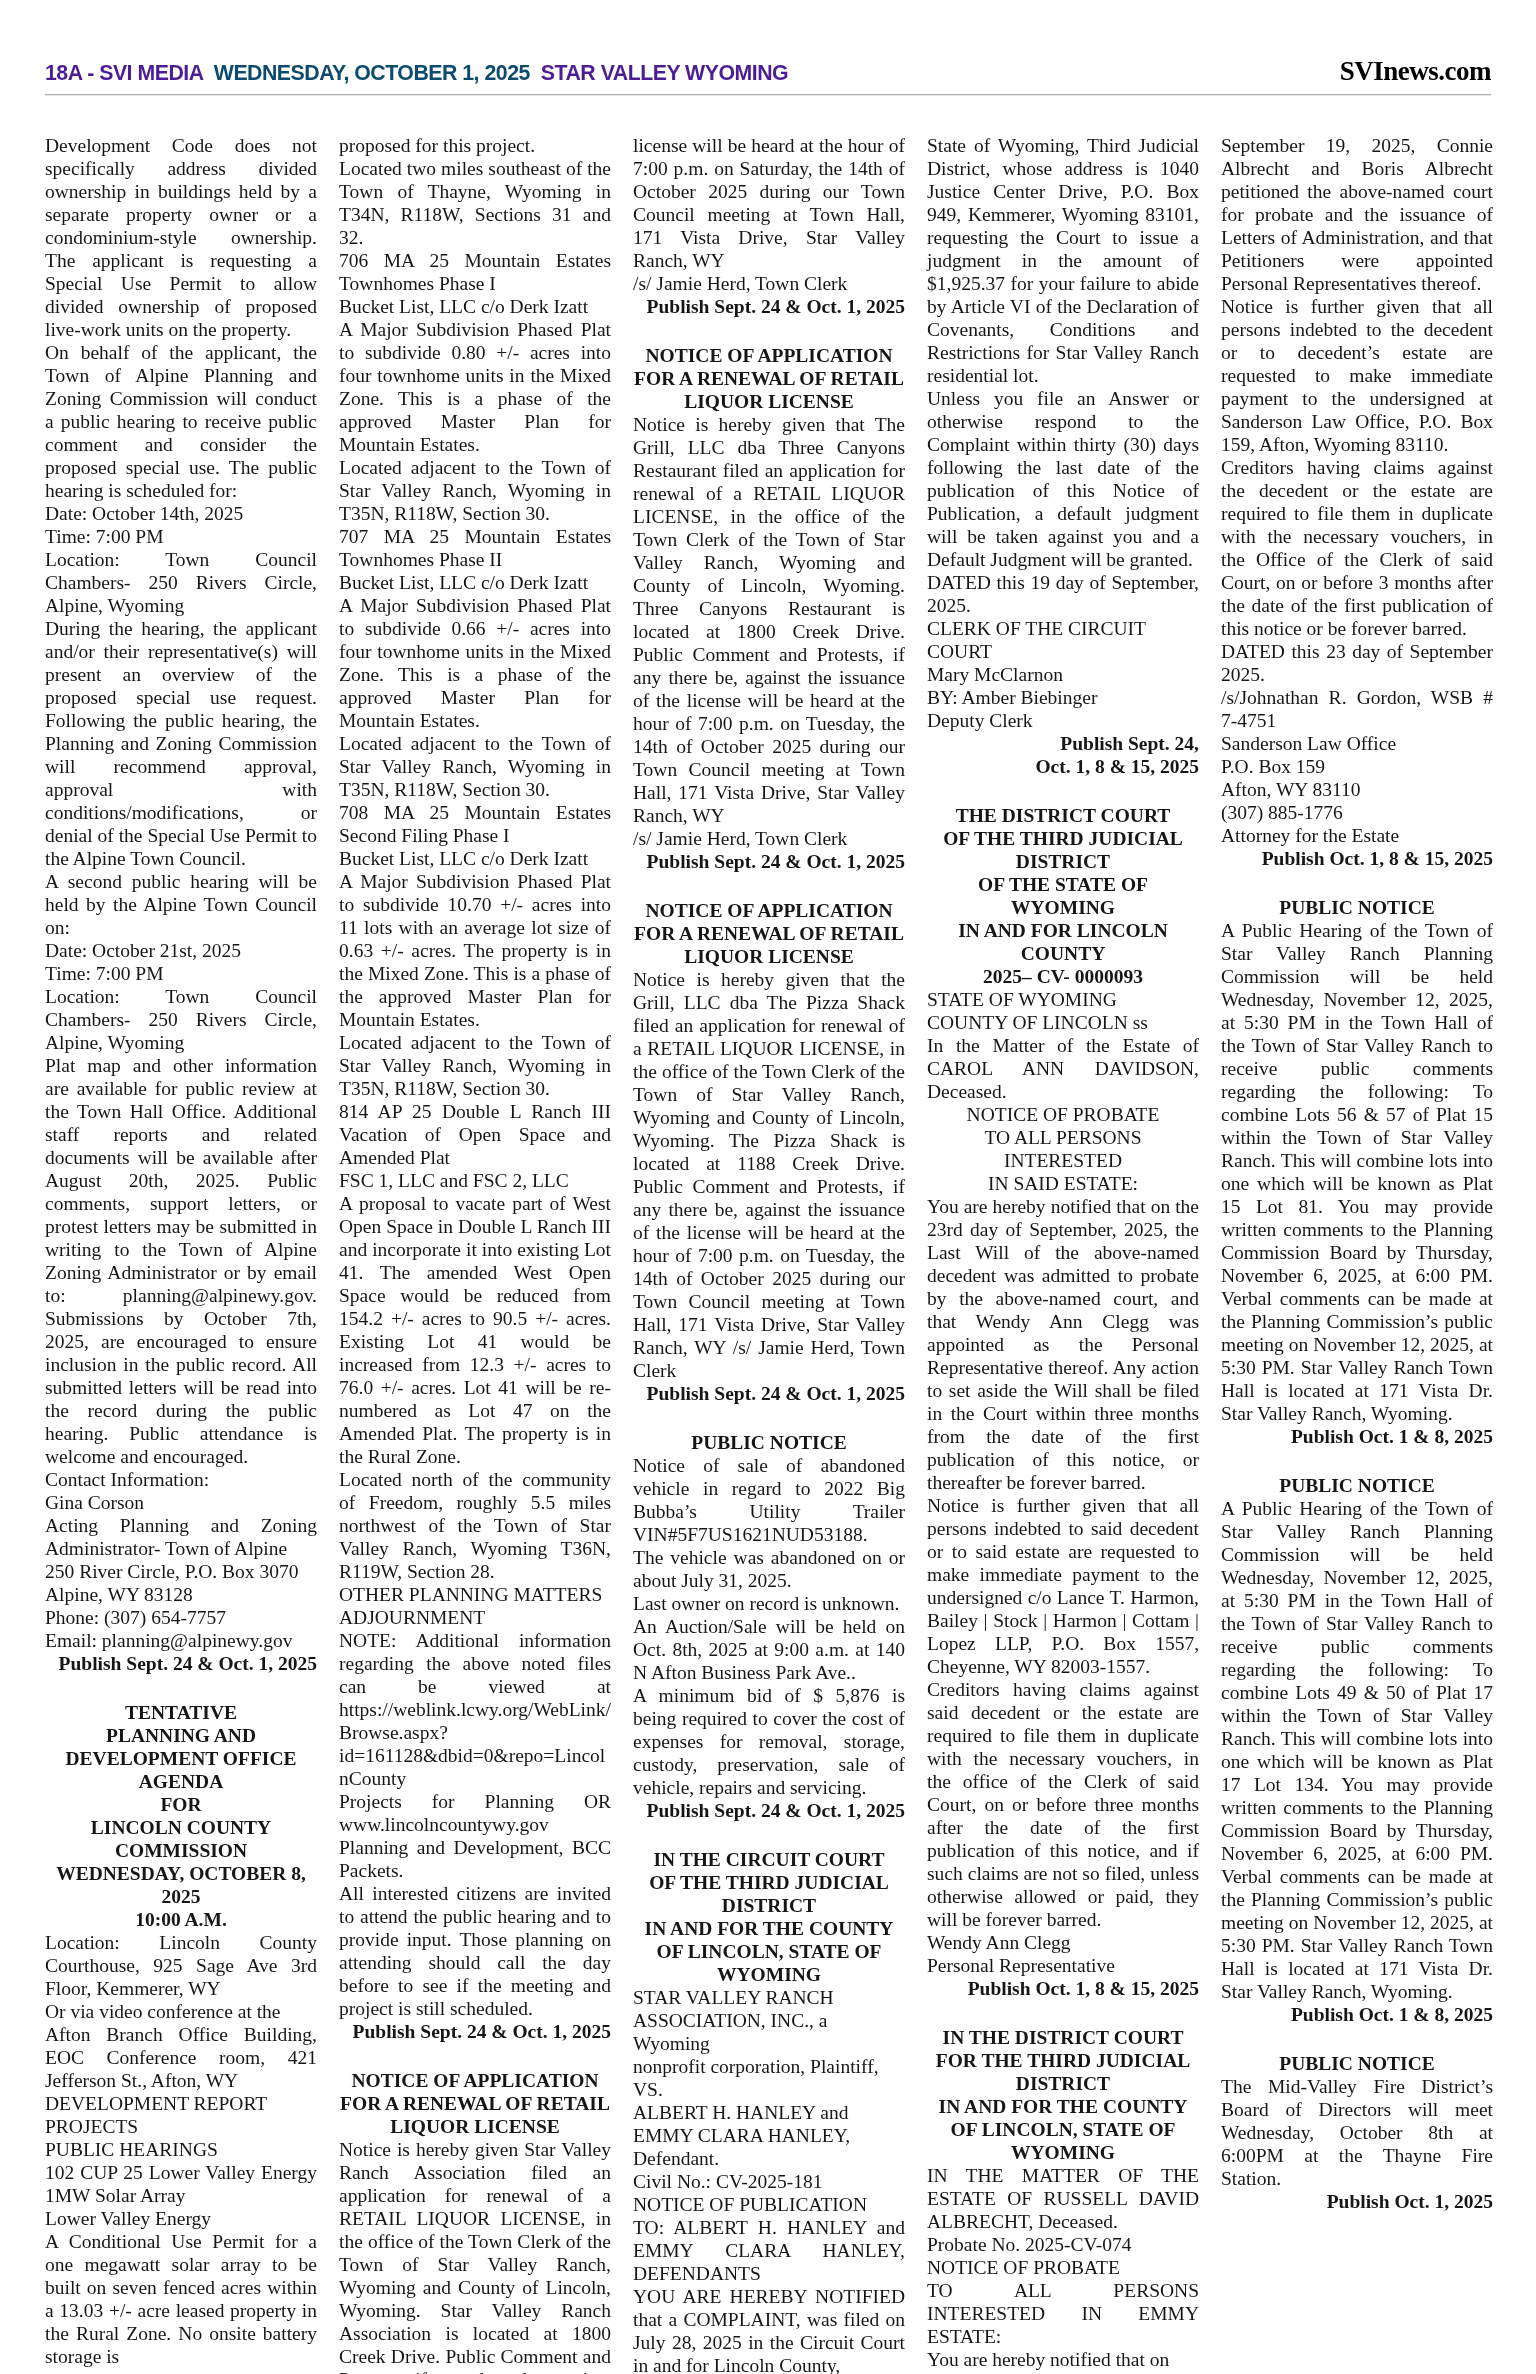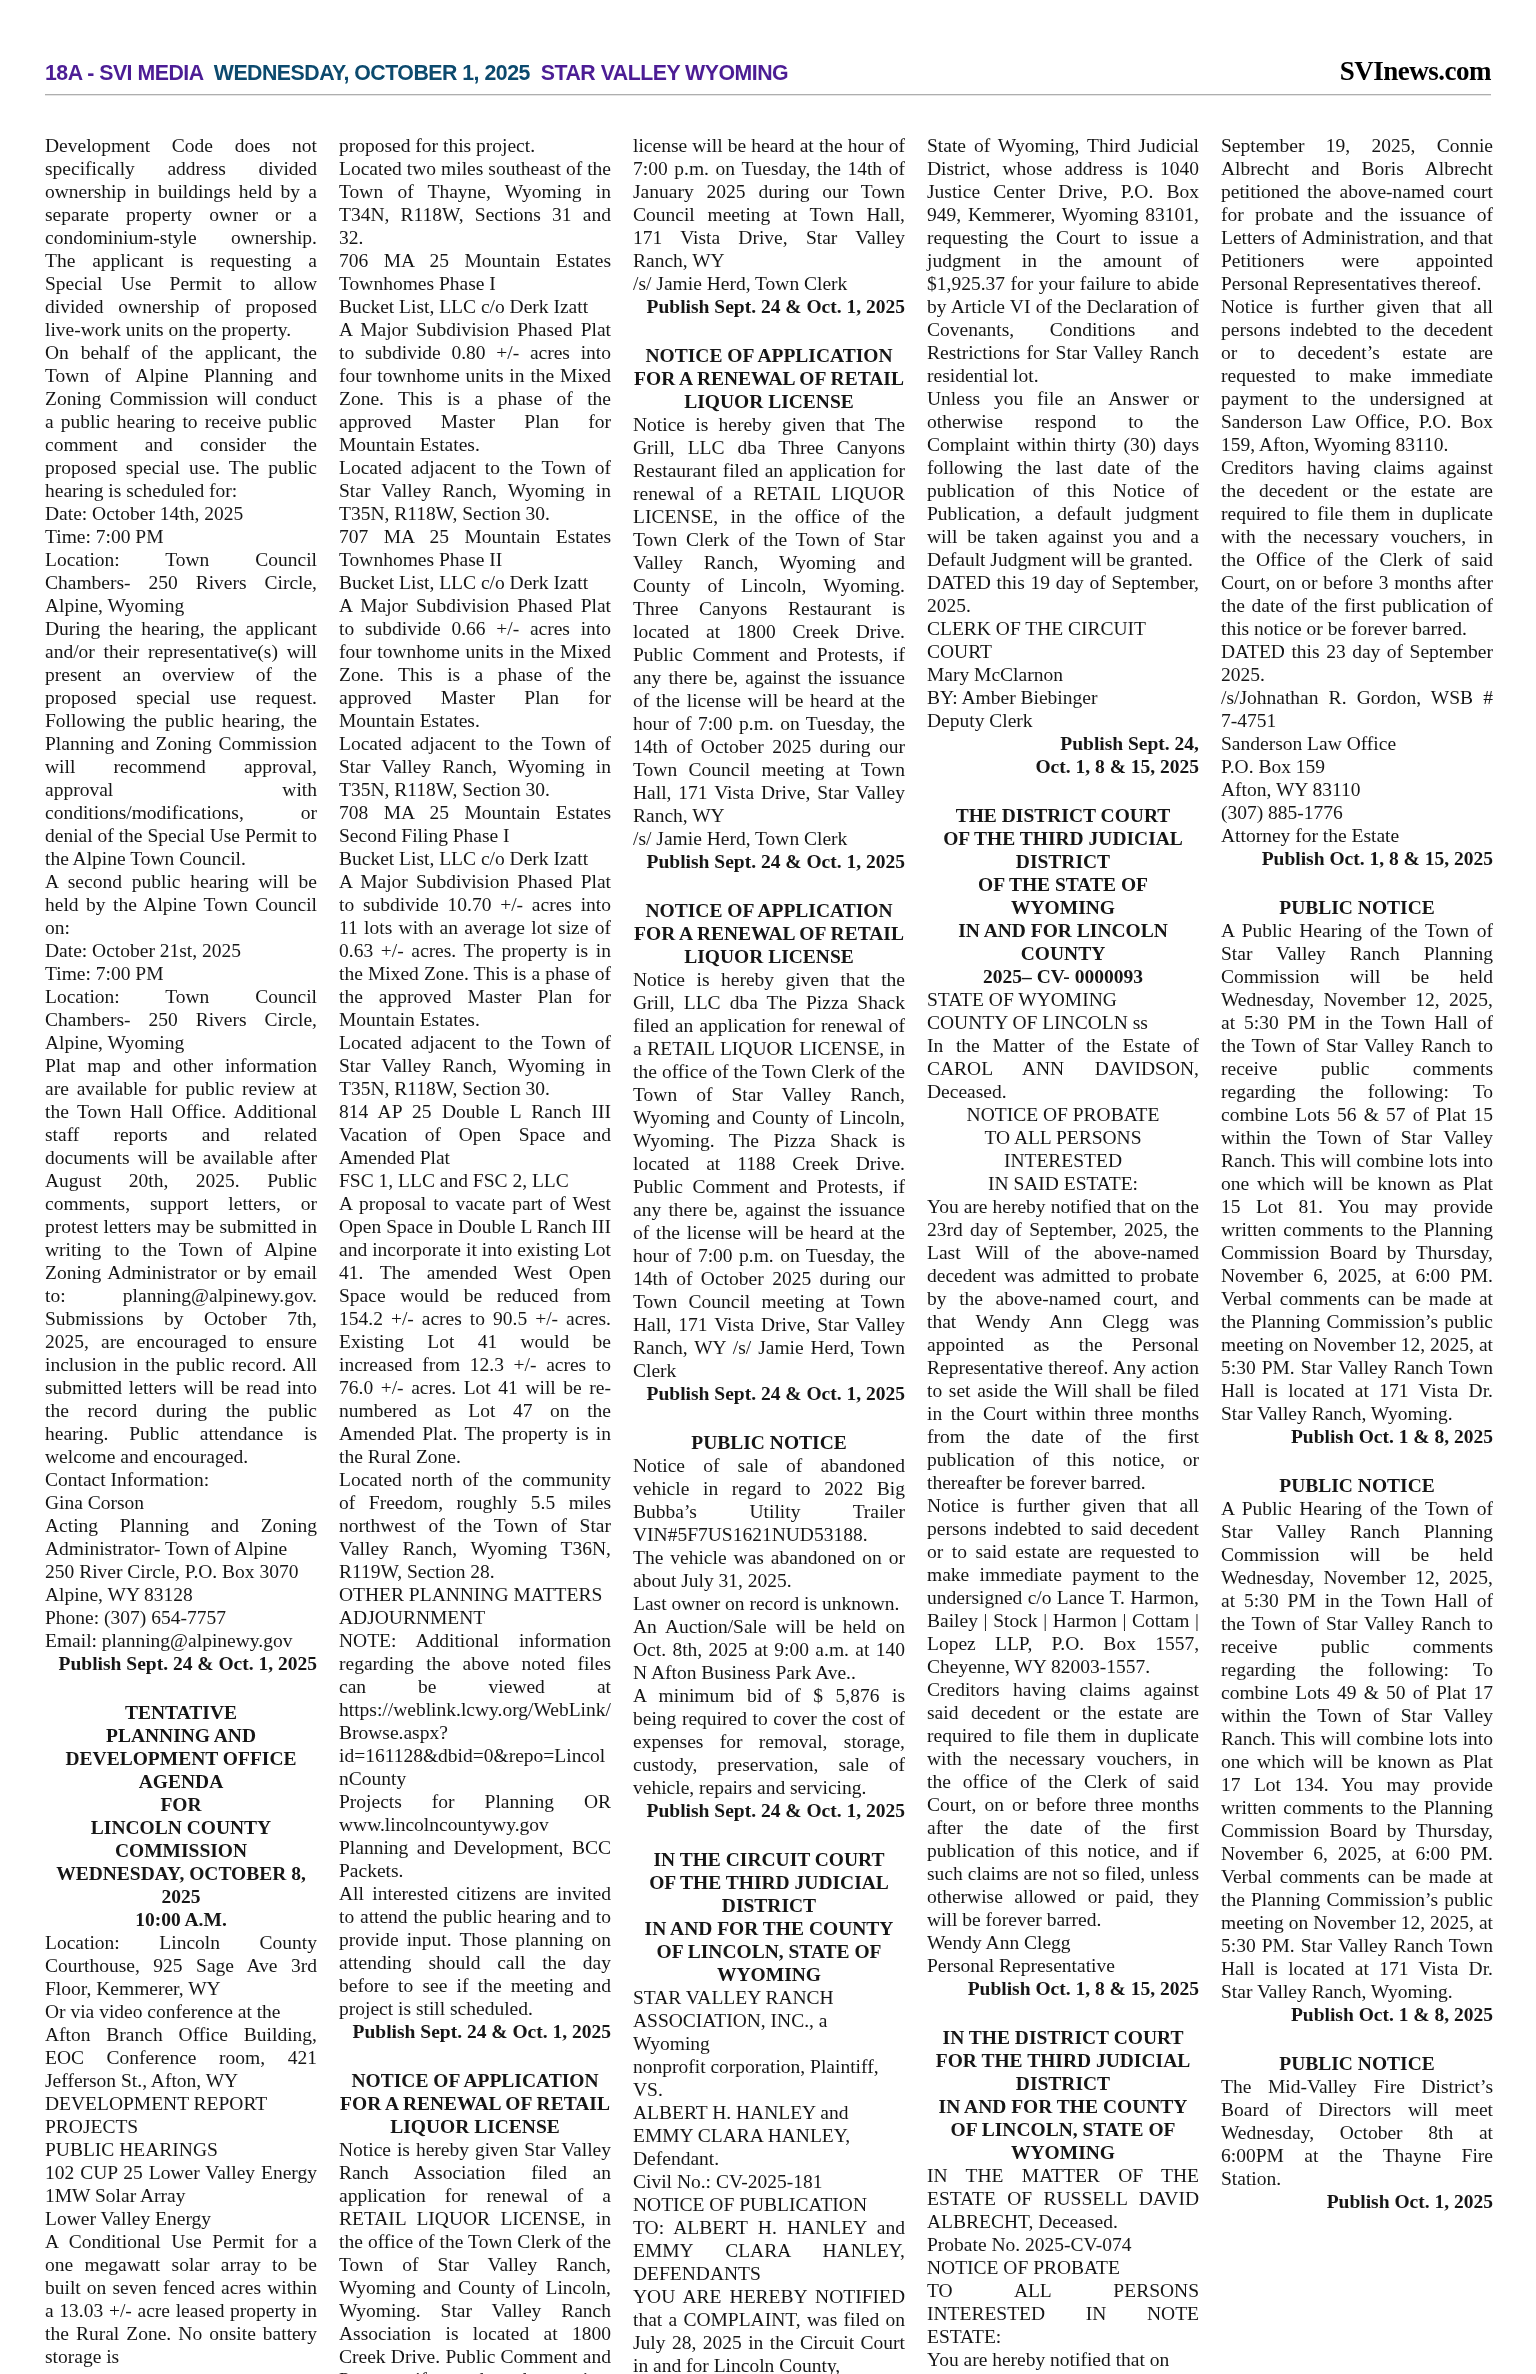--- a/index.html
+++ b/index.html
@@ -115,21 +115,21 @@
         <div class="l">OTHER PLANNING MATTERS</div>
         <div class="l">ADJOURNMENT</div>
         <div class="p">NOTE: Additional information regarding the above noted files can be viewed at https://weblink.lcwy.org/WebLink/Browse.aspx?id=161128&amp;dbid=0&amp;repo=LincolnCounty</div>
         <div class="p">Projects for Planning OR www.lincolncountywy.gov Planning and Development, BCC Packets.</div>
         <div class="p">All interested citizens are invited to attend the public hearing and to provide input. Those planning on attending should call the day before to see if the meeting and project is still scheduled.</div>
         <div class="pub">Publish Sept. 24 &amp; Oct. 1, 2025</div>
         <div class="h">NOTICE OF APPLICATION<br>FOR A RENEWAL OF RETAIL<br>LIQUOR LICENSE</div>
         <div class="p">Notice is hereby given Star Valley Ranch Association filed an application for renewal of a RETAIL LIQUOR LICENSE, in the office of the Town Clerk of the Town of Star Valley Ranch, Wyoming and County of Lincoln, Wyoming. Star Valley Ranch Association is located at 1800 Creek Drive. Public Comment and Protests, if any there be, against the issuance of the</div>
       </div>
       <div class="col">
-        <div class="p">license will be heard at the hour of 7:00 p.m. on Tuesday, the 14th of January 2025 during our Town Council meeting at Town Hall, 171 Vista Drive, Star Valley Ranch, WY</div>
+        <div class="p">license will be heard at the hour of 7:00 p.m. on Saturday, the 14th of October 2025 during our Town Council meeting at Town Hall, 171 Vista Drive, Star Valley Ranch, WY</div>
         <div class="l">/s/ Jamie Herd, Town Clerk</div>
         <div class="pub">Publish Sept. 24 &amp; Oct. 1, 2025</div>
         <div class="h">NOTICE OF APPLICATION<br>FOR A RENEWAL OF RETAIL<br>LIQUOR LICENSE</div>
         <div class="p">Notice is hereby given that The Grill, LLC dba Three Canyons Restaurant filed an application for renewal of a RETAIL LIQUOR LICENSE, in the office of the Town Clerk of the Town of Star Valley Ranch, Wyoming and County of Lincoln, Wyoming. Three Canyons Restaurant is located at 1800 Creek Drive. Public Comment and Protests, if any there be, against the issuance of the license will be heard at the hour of 7:00 p.m. on Tuesday, the 14th of October 2025 during our Town Council meeting at Town Hall, 171 Vista Drive, Star Valley Ranch, WY</div>
         <div class="l">/s/ Jamie Herd, Town Clerk</div>
         <div class="pub">Publish Sept. 24 &amp; Oct. 1, 2025</div>
         <div class="h">NOTICE OF APPLICATION<br>FOR A RENEWAL OF RETAIL<br>LIQUOR LICENSE</div>
         <div class="p">Notice is hereby given that the Grill, LLC dba The Pizza Shack filed an application for renewal of a RETAIL LIQUOR LICENSE, in the office of the Town Clerk of the Town of Star Valley Ranch, Wyoming and County of Lincoln, Wyoming. The Pizza Shack is located at 1188 Creek Drive. Public Comment and Protests, if any there be, against the issuance of the license will be heard at the hour of 7:00 p.m. on Tuesday, the 14th of October 2025 during our Town Council meeting at Town Hall, 171 Vista Drive, Star Valley Ranch, WY /s/ Jamie Herd, Town Clerk</div>
         <div class="pub">Publish Sept. 24 &amp; Oct. 1, 2025</div>
         <div class="h">PUBLIC NOTICE</div>
@@ -170,21 +170,21 @@
         <div class="p">You are hereby notified that on the 23rd day of September, 2025, the Last Will of the above-named decedent was admitted to probate by the above-named court, and that Wendy Ann Clegg was appointed as the Personal Representative thereof. Any action to set aside the Will shall be filed in the Court within three months from the date of the first publication of this notice, or thereafter be forever barred.</div>
         <div class="p">Notice is further given that all persons indebted to said decedent or to said estate are requested to make immediate payment to the undersigned c/o Lance T. Harmon, Bailey | Stock | Harmon | Cottam | Lopez LLP, P.O. Box 1557, Cheyenne, WY 82003-1557.</div>
         <div class="p">Creditors having claims against said decedent or the estate are required to file them in duplicate with the necessary vouchers, in the office of the Clerk of said Court, on or before three months after the date of the first publication of this notice, and if such claims are not so filed, unless otherwise allowed or paid, they will be forever barred.</div>
         <div class="l">Wendy Ann Clegg</div>
         <div class="l">Personal Representative</div>
         <div class="pub">Publish Oct. 1, 8 &amp; 15, 2025</div>
         <div class="h">IN THE DISTRICT COURT<br>FOR THE THIRD JUDICIAL<br>DISTRICT<br>IN AND FOR THE COUNTY<br>OF LINCOLN, STATE OF<br>WYOMING</div>
         <div class="p">IN THE MATTER OF THE ESTATE OF RUSSELL DAVID ALBRECHT, Deceased.</div>
         <div class="l">Probate No. 2025-CV-074</div>
         <div class="l">NOTICE OF PROBATE</div>
-        <div class="p">TO ALL PERSONS INTERESTED IN NOTE ESTATE:</div>
+        <div class="p">TO ALL PERSONS INTERESTED IN EMMY ESTATE:</div>
         <div class="l">You are hereby notified that on</div>
       </div>
       <div class="col">
         <div class="p">September 19, 2025, Connie Albrecht and Boris Albrecht petitioned the above-named court for probate and the issuance of Letters of Administration, and that Petitioners were appointed Personal Representatives thereof.</div>
         <div class="p">Notice is further given that all persons indebted to the decedent or to decedent’s estate are requested to make immediate payment to the undersigned at Sanderson Law Office, P.O. Box 159, Afton, Wyoming 83110.</div>
         <div class="p">Creditors having claims against the decedent or the estate are required to file them in duplicate with the necessary vouchers, in the Office of the Clerk of said Court, on or before 3 months after the date of the first publication of this notice or be forever barred.</div>
         <div class="p">DATED this 23 day of September 2025.</div>
         <div class="p">/s/Johnathan R. Gordon, WSB # 7-4751</div>
         <div class="l">Sanderson Law Office</div>
         <div class="l">P.O. Box 159</div>

